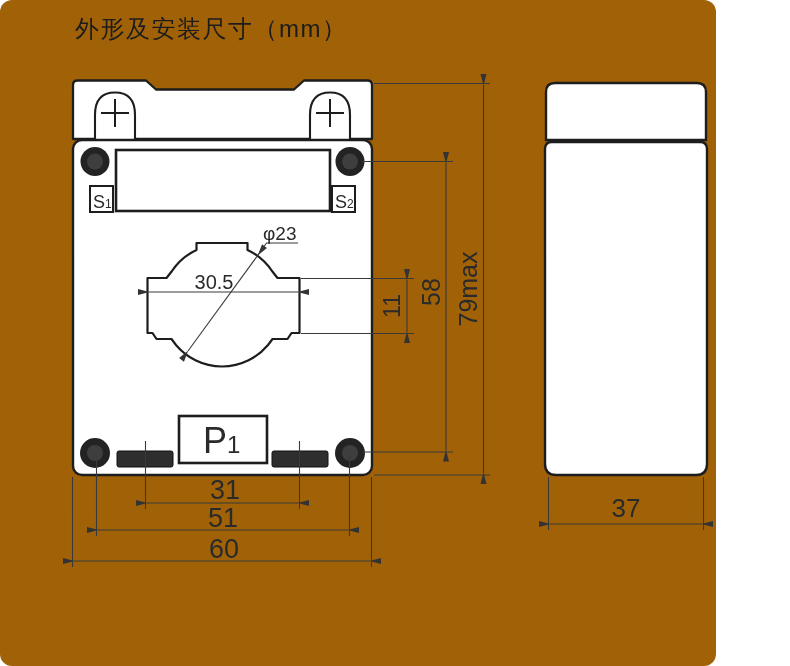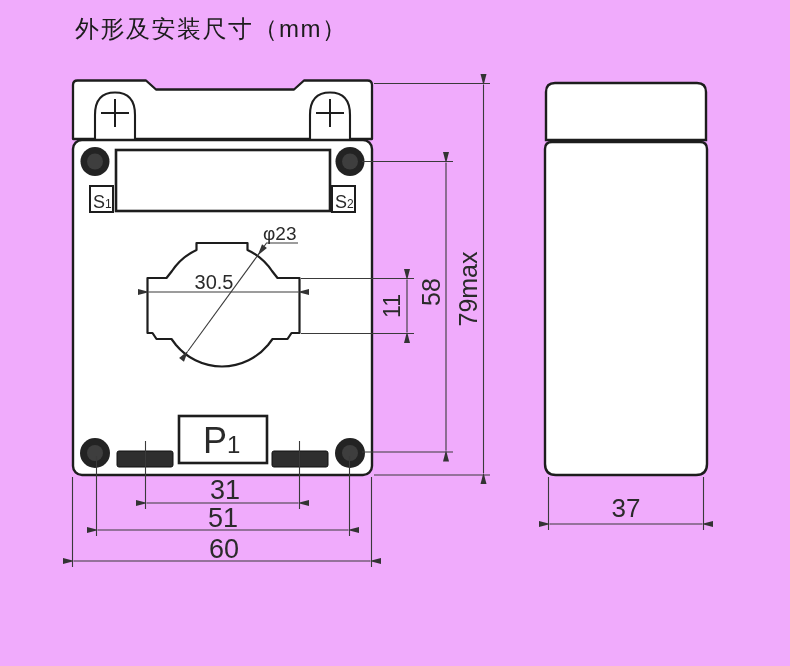--- a/index.html
+++ b/index.html
@@ -1,21 +1,22 @@
 <!DOCTYPE html>
 <html><head>
 <meta charset="utf-8">
 <style>
   html,body{margin:0;padding:0;background:#fff;}
   .page{
     position:relative;
-    width:790px;height:666px;
-    background:#f0abfc;
+    width:716px;height:666px;
+    background:#a16207;
     font-family:"Liberation Sans","DejaVu Sans",sans-serif;
     overflow:hidden;
+    border-radius:12px;
   }
   svg{display:block;}
   .title-text{
     font-size:24px;
     fill:#1c1c1c;
     letter-spacing:1.5px;
     font-family:"Liberation Sans","DejaVu Sans",sans-serif;
   }
   .dim-text{
     fill:#2a2a2a;

